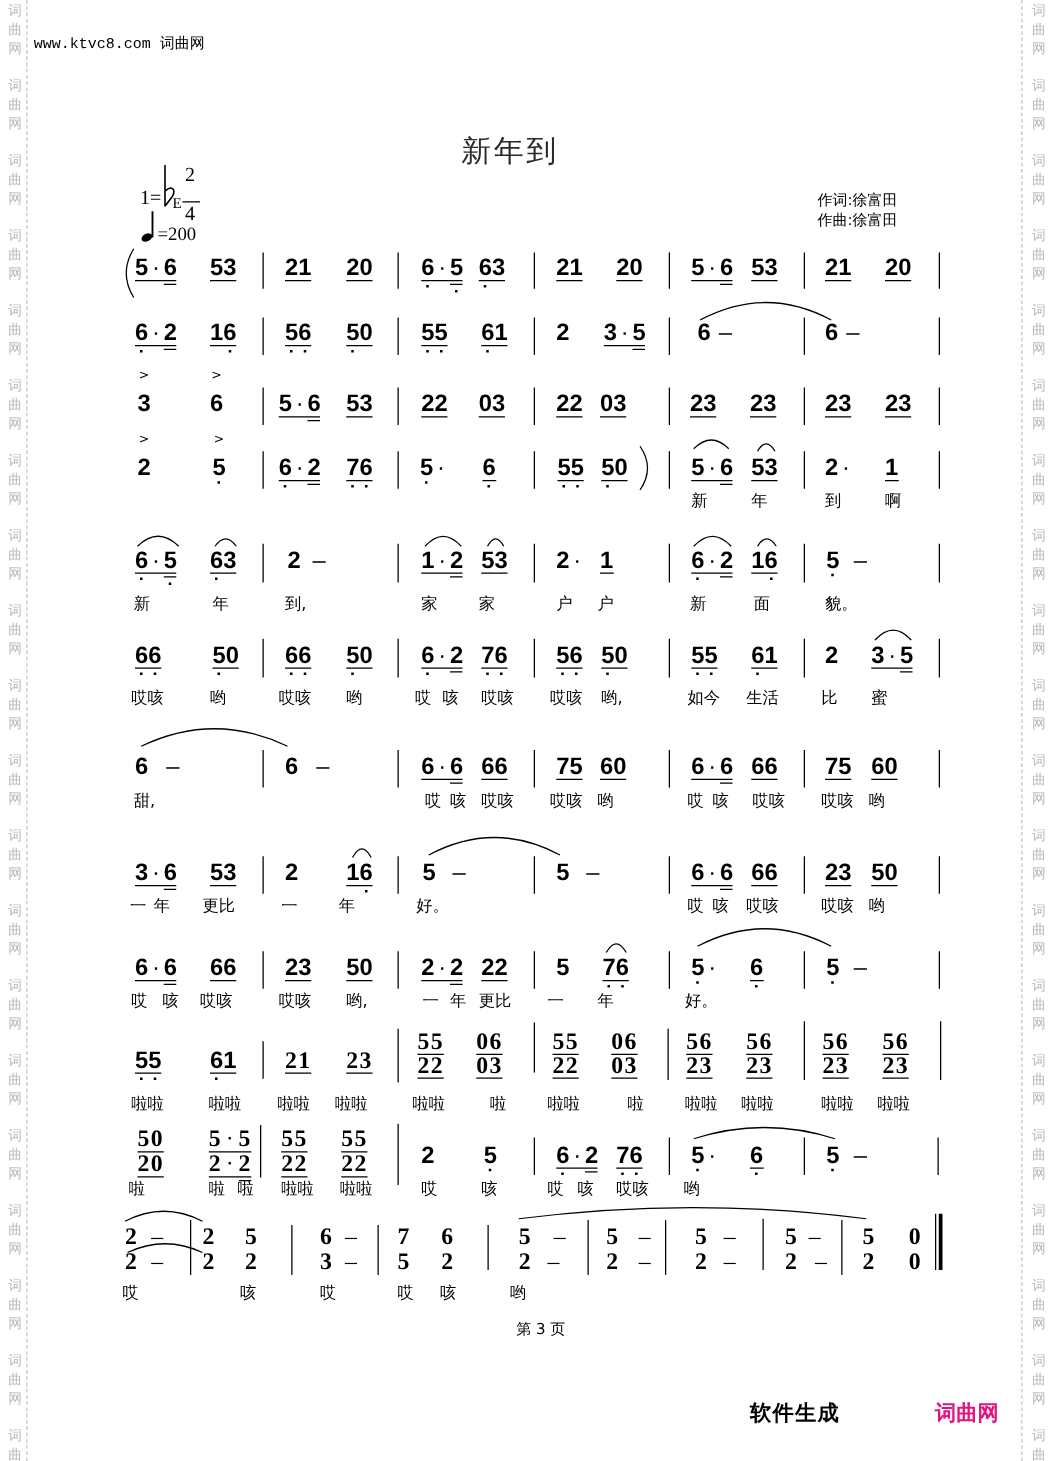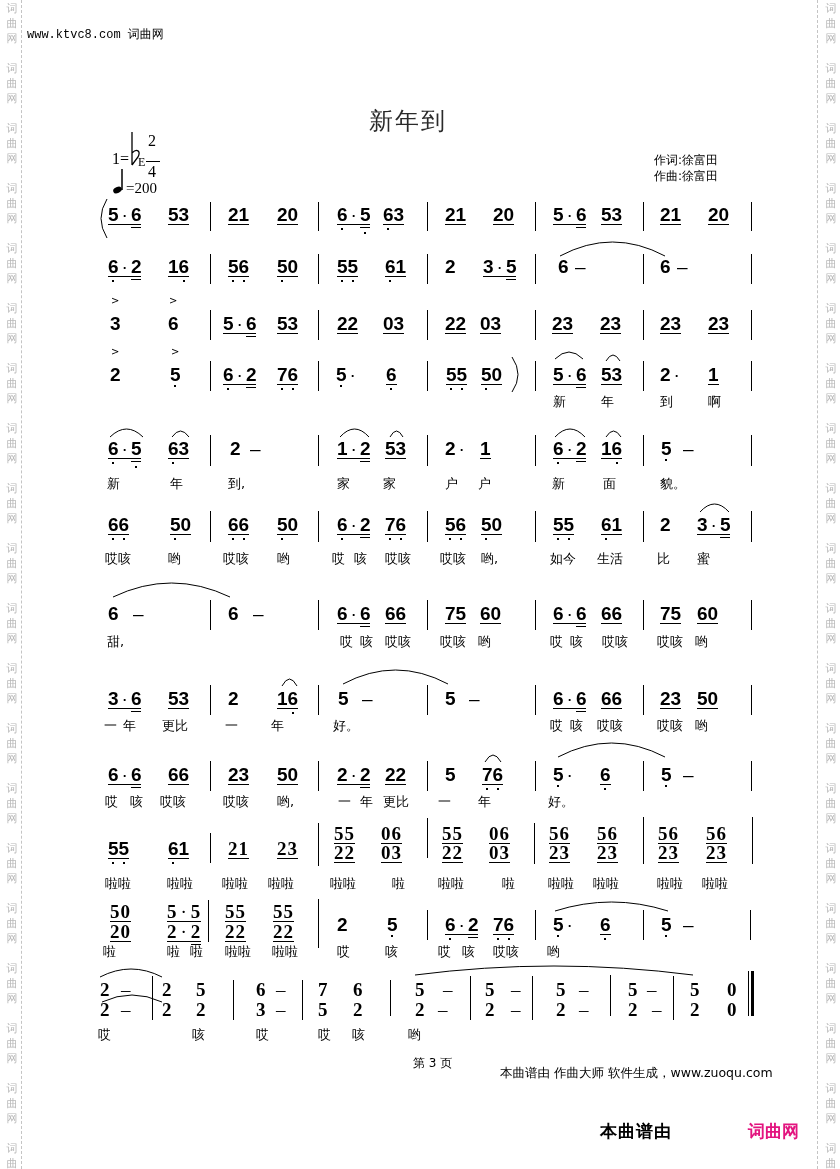--- a/index.html
+++ b/index.html
@@ -580,16 +580,15 @@
         <div class="ly" style="left: 98px; top: 1027px;">哎</div>
         <div class="ly" style="left: 192px; top: 1027px;">咳</div>
         <div class="ly" style="left: 256px; top: 1027px;">哎</div>
         <div class="ly" style="left: 318px; top: 1027px;">哎</div>
         <div class="ly" style="left: 352px; top: 1027px;">咳</div>
         <div class="ly" style="left: 408px; top: 1027px;">哟</div>
       </div>
     </div>
 
   <div class="abs foot-page">第 3 页</div>
-  <div class="abs foot-gen">本曲谱由 作曲大师 软件生成，www.zuoqu.com</div>
-  <div class="abs foot-src">本曲谱由</div>
+  <div class="abs foot-src">软件生成</div>
   <div class="abs foot-site" id="src-site" style="color: rgb(227, 20, 127);">词曲网</div>
 </div>
 
 </body></html>

